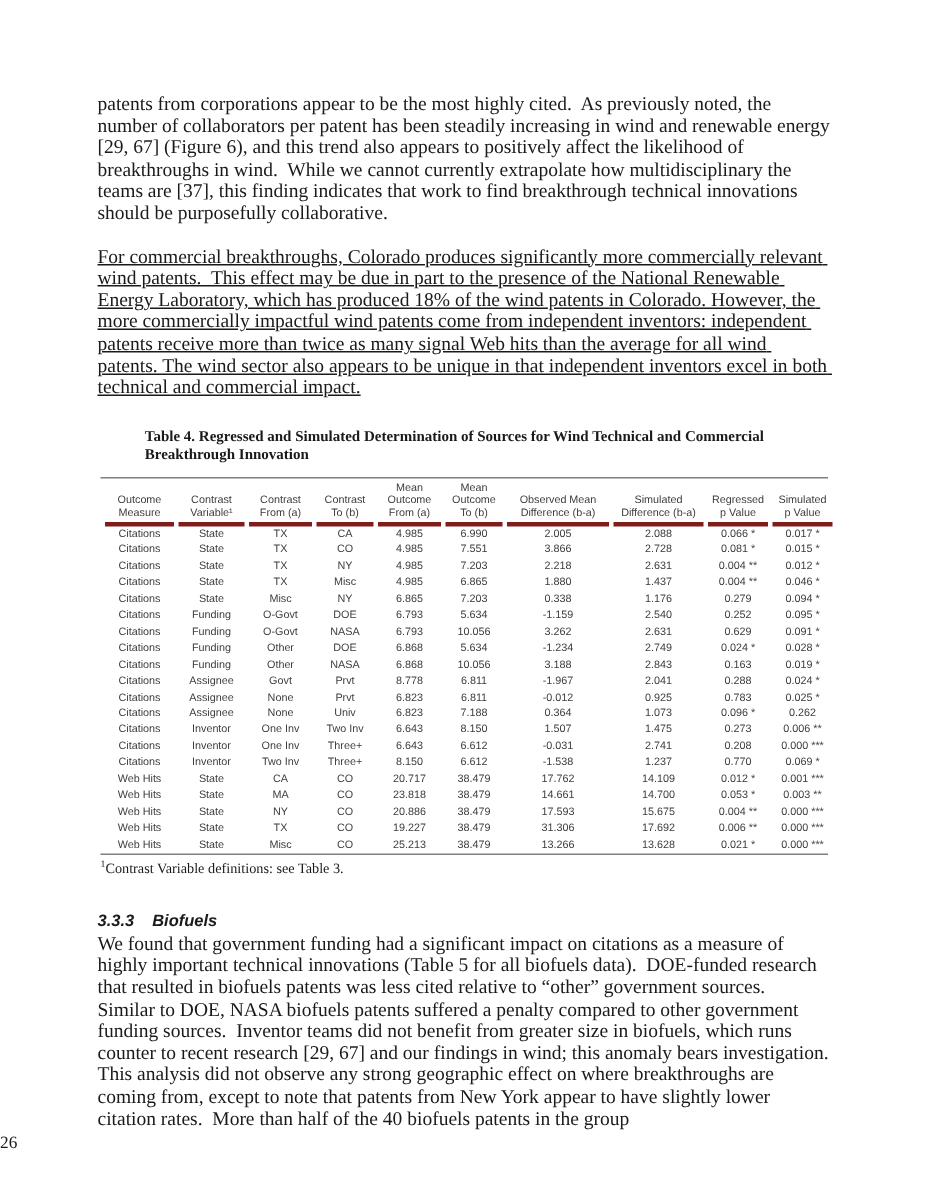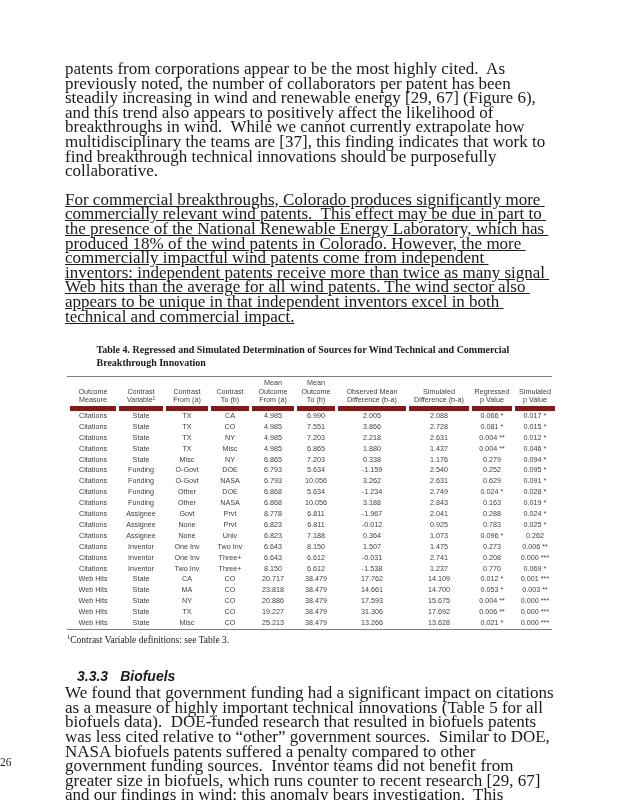--- a/index.html
+++ b/index.html
@@ -8,21 +8,21 @@
     background: #ffffff;
     font-family: "Liberation Serif", serif;
     color: #1a1a1a;
     position: relative;
     overflow: hidden;
   }
   .content {
     padding: 62px 64px 0 65px;
   }
   .para {
-    font-size: 17px;
+    font-size: 13px;
     line-height: 14.6px;
     margin: 0 0 14px 0;
     white-space: pre-wrap;
     text-align: left;
   }
   .para-last { margin-bottom: 20px; text-decoration: underline; }
 
   .table-caption {
     font-weight: bold;
     font-size: 10px;
@@ -44,21 +44,21 @@
     border-spacing: 3px 0;
     font-family: "Liberation Sans", sans-serif;
     font-size: 7.2px;
     color: #3d3d3d;
   }
   table.paper-table th {
     font-weight: normal;
     text-align: center;
     vertical-align: bottom;
     padding: 2px 0 1px 0;
-    border-bottom: 5px solid #7f1d1d;
+    border-bottom: 3px solid #7f1d1d;
     line-height: 8.6px;
   }
   table.paper-table td {
     text-align: center;
     padding: 0;
     height: 10.9px;
     line-height: 10.9px;
     overflow: hidden;
     white-space: nowrap;
   }
@@ -73,22 +73,22 @@
     font-size: 9.5px;
     line-height: 12px;
     margin: 1px 0 0 2px;
   }
   .table-footnote sup { font-size: 6.5px; }
 
   .section-heading {
     font-family: "Liberation Sans", sans-serif;
     font-weight: bold;
     font-style: italic;
-    font-size: 14px;
-    margin: 22px 0 2px 12px;
+    font-size: 11px;
+    margin: 22px 0 2px 0;
   }
   .section-heading .sec-num { margin-right: 12px; }
 
   .page-number {
     position: absolute;
     bottom: 32px;
     left: 0; right: 0;
     text-align: left;
     font-size: 11.5px;
     margin-top: 40px;

